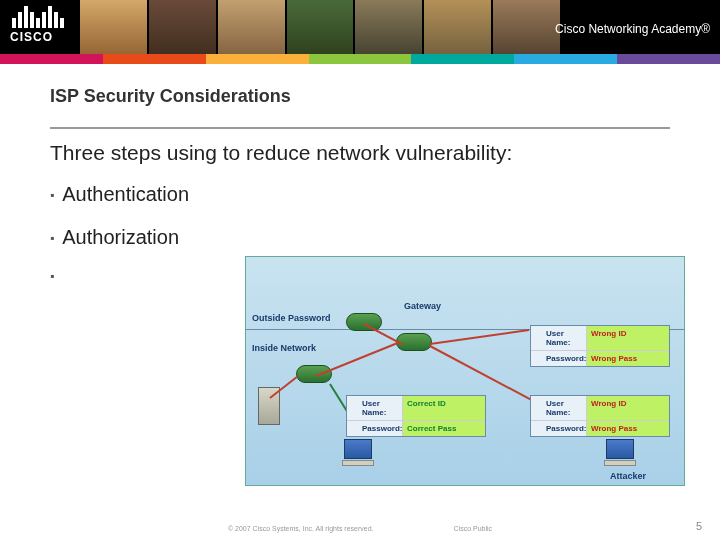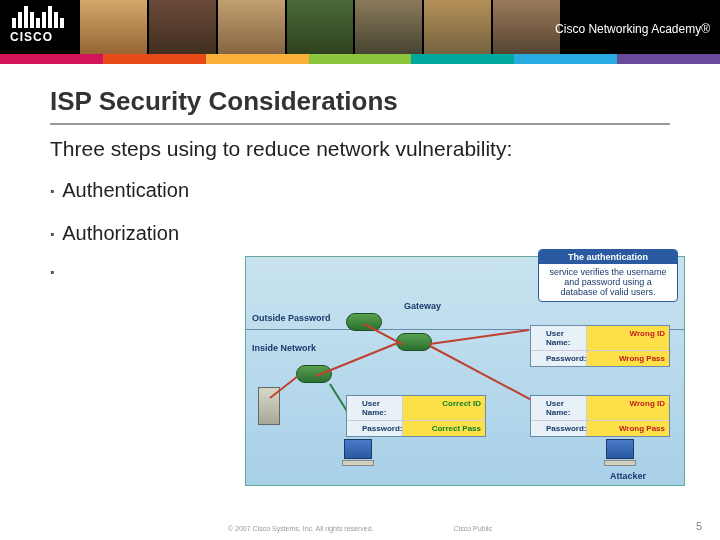--- a/index.html
+++ b/index.html
@@ -31,35 +31,35 @@
   .logo-bars span:nth-child(3){height:22px;}
   .logo-bars span:nth-child(4){height:16px;}
   .logo-bars span:nth-child(5){height:10px;}
   .logo-bars span:nth-child(6){height:16px;}
   .logo-bars span:nth-child(7){height:22px;}
   .logo-bars span:nth-child(8){height:16px;}
   .logo-bars span:nth-child(9){height:10px;}
   .logo-text { font-size: 12px; font-weight: bold; letter-spacing: 1px; }
   .academy { position: absolute; right: 10px; top: 22px; color: #fff; font-size: 12px; font-weight: 300; }
   .content { padding: 22px 50px 0 50px; }
-  .slide-title { font-size: 26px; color: #333; font-weight: bold; border-bottom: 2px solid #999; padding-bottom: 6px; margin-bottom: 12px; }
+  .slide-title { font-size: 18px; color: #333; font-weight: bold; border-bottom: 2px solid #999; padding-bottom: 20px; margin-bottom: 12px; }
   .subtitle { font-size: 21px; color: #222; margin-bottom: 18px; }
   .bullets { list-style: none; }
   .bullets li { font-size: 20px; color: #222; margin-bottom: 20px; display: flex; align-items: center; gap: 8px; }
   .bullet-mark { font-size: 12px; color: #555; }
   .diagram { position: absolute; left: 245px; top: 256px; width: 440px; height: 230px; background: linear-gradient(180deg,#c9e3f0,#a8d0e8); border: 1px solid #6a9; font-size: 9px; }
   .callout { position: absolute; top: -8px; right: 6px; width: 140px; background: #fff; border: 1px solid #2a5aa0; border-radius: 4px; padding: 4px 6px; font-size: 9px; text-align: center; color: #1a3a6a; }
   .callout-title { background: #2a5aa0; color: #fff; font-weight: bold; padding: 2px; margin: -4px -6px 3px -6px; border-radius: 3px 3px 0 0; font-size:9px;}
   .net-label { position: absolute; font-weight: bold; color: #1a3a6a; font-size: 9px; }
   .router { position: absolute; width: 36px; height: 18px; background: linear-gradient(180deg,#5aa050,#2a7030); border-radius: 9px; border: 1px solid #1a5020; }
   .credbox { position: absolute; width: 140px; background: #fff; border: 1px solid #6a8aaa; font-size: 8px; }
   .credbox .row { display: flex; border-bottom: 1px solid #ccd; }
   .credbox .row:last-child { border-bottom: none; }
   .credbox .lbl { width: 56px; padding: 3px 15px; font-weight: bold; color: #1a3a6a; background: #e8f0f8; border-right: 1px solid #ccd; }
-  .credbox .val { flex: 1; padding: 3px 4px; text-align: right; background: #fde047; }
+  .credbox .val { flex: 1; padding: 3px 4px; text-align: left; background: #bef264; }
   .val.wrong { color: #c02020; font-weight: bold; }
   .val.correct { color: #108030; font-weight: bold; }
   .pc { position: absolute; width: 32px; height: 28px; }
   .pc .screen { width: 28px; height: 20px; background: linear-gradient(180deg,#4a7aca,#2a5aa0); border: 1px solid #1a3a6a; margin: 0 auto; }
   .pc .base { width: 32px; height: 6px; background: #d0d0c0; border: 1px solid #888; margin-top: 1px; }
   .server { position: absolute; width: 22px; height: 38px; background: linear-gradient(180deg,#d8d8c8,#a8a898); border: 1px solid #666; }
   .attacker-label { position: absolute; font-weight: bold; color: #1a3a6a; font-size: 9px; margin-left: 28px; }
   .wire { position: absolute; background: #c04030; height: 2px; transform-origin: left center; }
   .wire.green { background: #2a8040; }
   .divider-line { position: absolute; left: 0; right: 0; top: 72px; height: 1px; background: #6a8aaa; }
@@ -117,24 +117,20 @@
         <span class="bullet-mark">▪</span>
         <span>Authorization</span>
       </li>
     <li>
         <span class="bullet-mark">▪</span>
       </li>
   </ul>
 </div>
 
 <div class="diagram">
-  <div class="callout">
-    <div class="callout-title">The authentication</div>
-    <div>service verifies the username and password using a database of valid users.</div>
-  </div>
   <div class="net-label" style="left:6px; top:56px;">Outside Password</div>
   <div class="divider-line"></div>
   <div class="net-label" style="left:6px; top:86px;">Inside Network</div>
   <div class="net-label" style="left:158px; top:44px;">Gateway</div>
 
   <div class="router" style="left:100px; top:56px;"></div>
   <div class="router" style="left:150px; top:76px;"></div>
   <div class="router" style="left:50px; top:108px;"></div>
   <div class="server" style="left:12px; top:130px;"></div>
 

